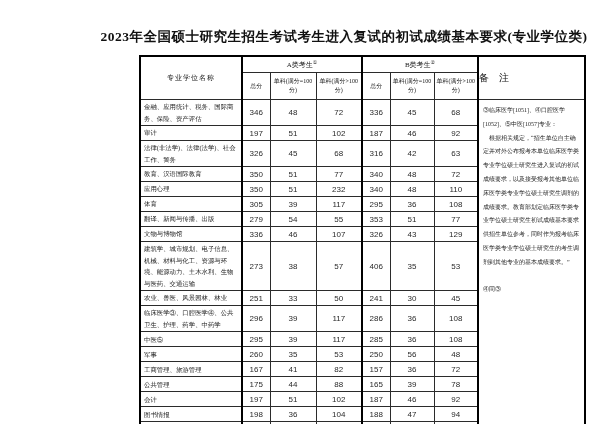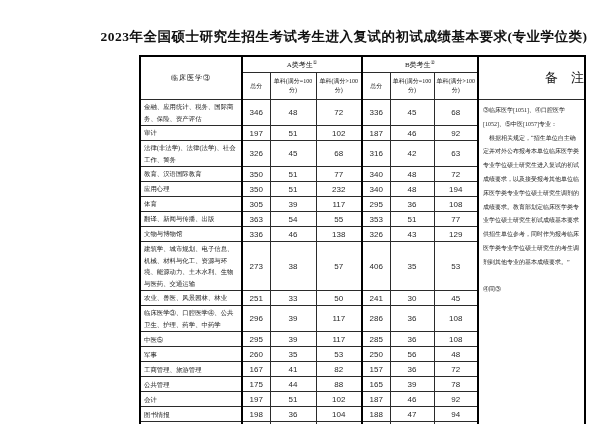--- a/index.html
+++ b/index.html
@@ -14,21 +14,21 @@
   }
   table.score-table{
     margin:9px 0 0 95px;width:445px;border-collapse:collapse;table-layout:fixed;
     border:2px solid #000;
   }
   th,td{border:1px solid #2b2b2b;vertical-align:middle;}
   th{font-weight:400;color:#151515;}
   .tier1 th{font-size:7px;height:13px;text-align:center;padding:1px 0;}
   .tier2 th{font-size:6px;height:24px;text-align:center;line-height:1.5;padding:1px 1px;}
   th.name-head{font-size:7px;text-align:center;letter-spacing:1px;}
-  th.remark-head{font-size:13px;text-align:right;}
+  th.remark-head{font-size:10px;text-align:left;}
   sup.note{font-size:5px;vertical-align:super;}
   td.name-cell{
     font-size:6.4px;line-height:1.8;text-align:left;padding:1px 2px 1px 3px;color:#222;
   }
   td.num-cell{
     font-size:8px;text-align:center;padding:2.5px 0;color:#2a2a2a;
     font-family:"Liberation Sans","DejaVu Sans",sans-serif;
   }
   .group-start{border-left:2px solid #000;}
   td.remark-cell{
@@ -50,21 +50,21 @@
       <col style="width:28px">
         <col style="width:46px">
         <col style="width:46px">
       <col style="width:28px">
         <col style="width:44px">
         <col style="width:44px">
       <col style="width:107px">
     </colgroup>
     <thead>
       <tr class="tier1">
-        <th rowspan="2" class="name-head">临床医学③</th>
+        <th rowspan="2" class="name-head">专业学位名称</th>
         <th colspan="3" class="group-start"><span>A类考生</span><sup class="note">①</sup></th>
         <th colspan="3" class="group-start"><span>B类考生</span><sup class="note">②</sup></th>
         <th rowspan="2" class="remark-head group-start">备　注</th>
       </tr>
       <tr class="tier2">
         <th class="group-start">总分</th>
         <th>单科(满分=100分)</th>
         <th>单科(满分&gt;100分)</th>
         <th class="group-start">总分</th>
         <th>单科(满分=100分)</th>
@@ -113,45 +113,45 @@
           <td class="num-cell">48</td>
           <td class="num-cell">72</td>
         </tr>
         <tr>
           <td class="name-cell">应用心理</td>
           <td class="num-cell group-start">350</td>
           <td class="num-cell">51</td>
           <td class="num-cell">232</td>
           <td class="num-cell group-start">340</td>
           <td class="num-cell">48</td>
-          <td class="num-cell">194</td>
+          <td class="num-cell">110</td>
         </tr>
         <tr>
           <td class="name-cell">体育</td>
           <td class="num-cell group-start">305</td>
           <td class="num-cell">39</td>
           <td class="num-cell">117</td>
           <td class="num-cell group-start">295</td>
           <td class="num-cell">36</td>
           <td class="num-cell">108</td>
         </tr>
         <tr>
           <td class="name-cell">翻译、新闻与传播、出版</td>
-          <td class="num-cell group-start">363</td>
+          <td class="num-cell group-start">279</td>
           <td class="num-cell">54</td>
           <td class="num-cell">55</td>
           <td class="num-cell group-start">353</td>
           <td class="num-cell">51</td>
           <td class="num-cell">77</td>
         </tr>
         <tr>
           <td class="name-cell">文物与博物馆</td>
           <td class="num-cell group-start">336</td>
           <td class="num-cell">46</td>
-          <td class="num-cell">138</td>
+          <td class="num-cell">107</td>
           <td class="num-cell group-start">326</td>
           <td class="num-cell">43</td>
           <td class="num-cell">129</td>
         </tr>
         <tr>
           <td class="name-cell">建筑学、城市规划、电子信息、机械、材料与化工、资源与环境、能源动力、土木水利、生物与医药、交通运输</td>
           <td class="num-cell group-start">273</td>
           <td class="num-cell">38</td>
           <td class="num-cell">57</td>
           <td class="num-cell group-start">406</td>

